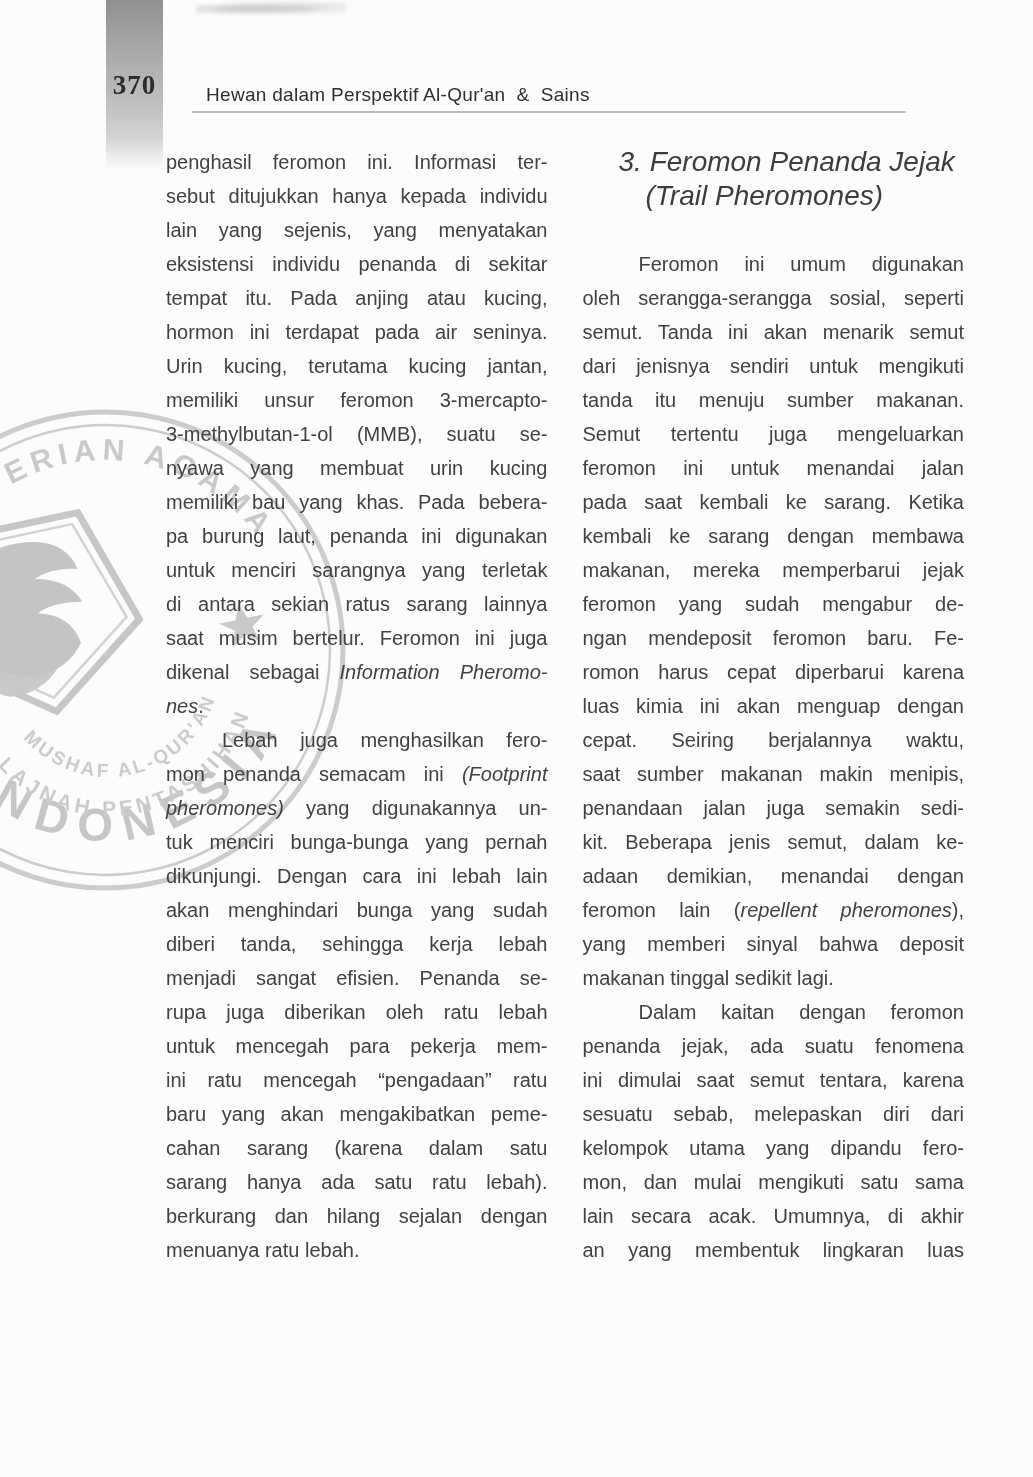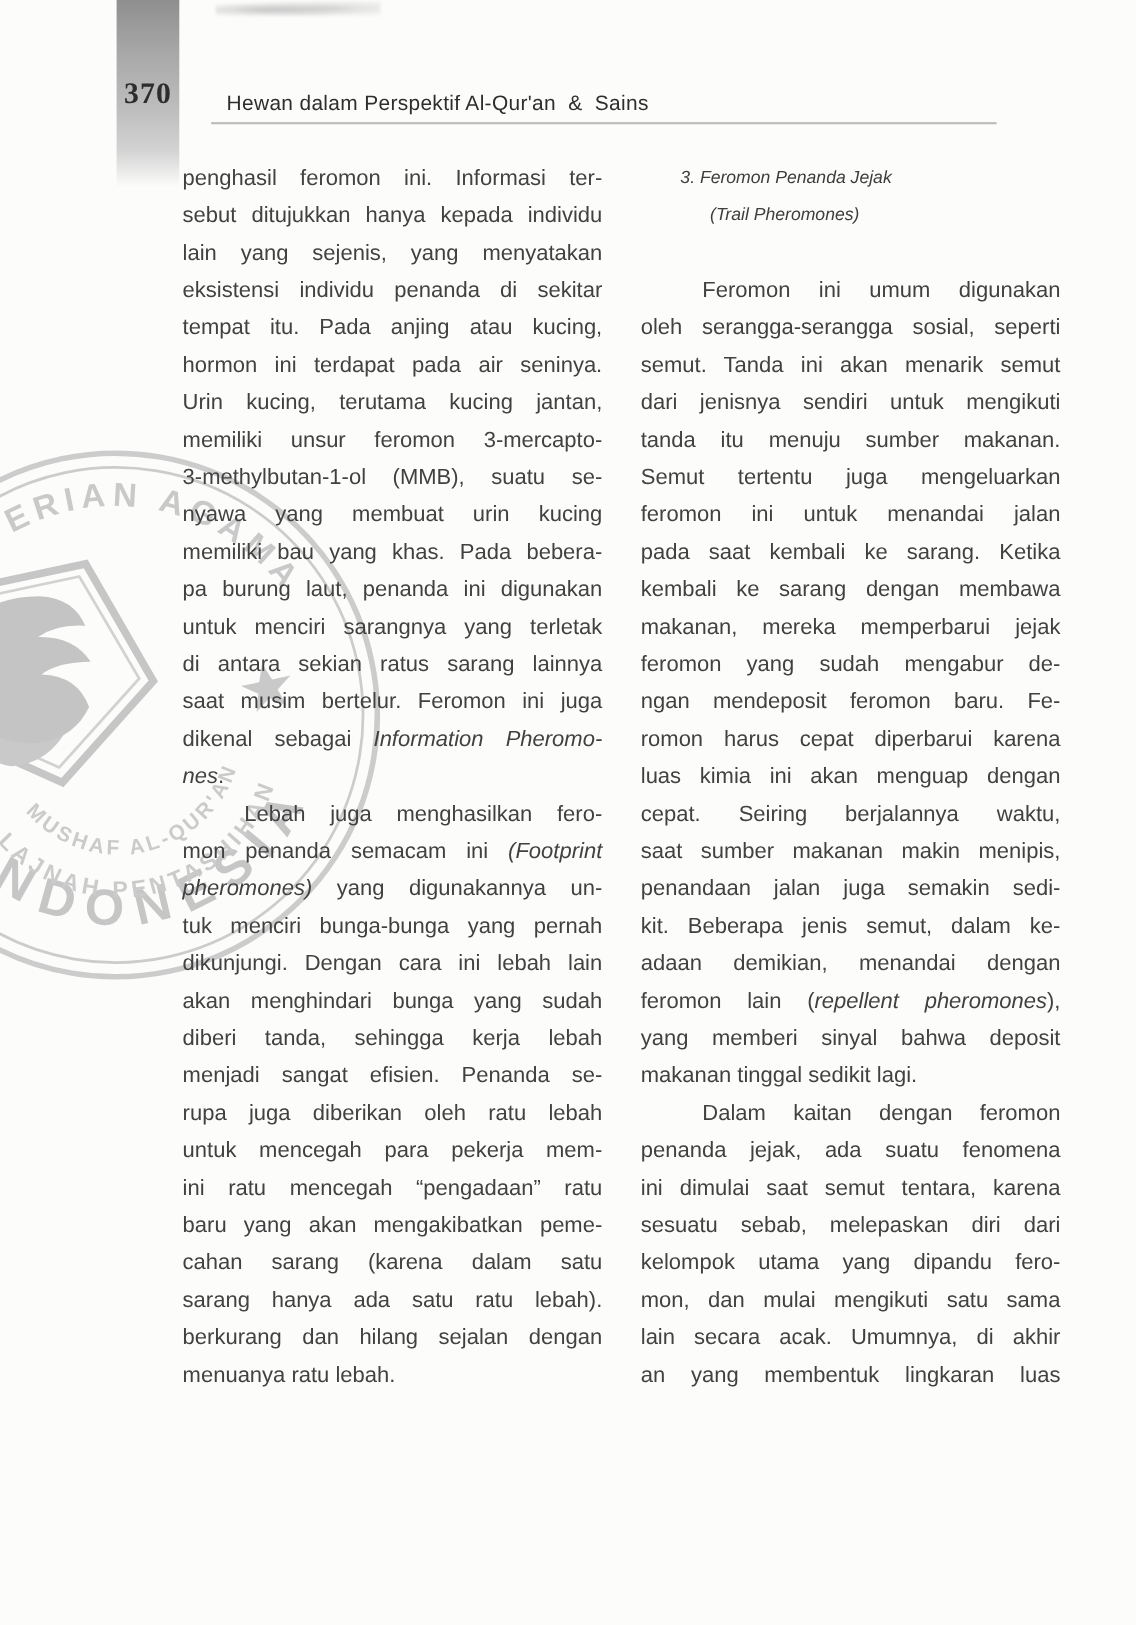--- a/index.html
+++ b/index.html
@@ -43,21 +43,21 @@
   
   .columns{
     position:absolute;left:118px;top:145px;width:798px;
     display:flex;gap:35px;margin-left:48px;
   }
   .column{flex:1;min-width:0;font-size:20px;line-height:34px;color:#414141;}
   .line{width:100%;}
   .jline{text-align:justify;text-align-last:justify;}
   .endline{text-align-last:left;}
   .indent1{text-indent:56px;}
-  .heading{font-style:italic;font-size:16px;margin-bottom:34px;color:#3d3d3d;}
+  .heading{font-style:italic;font-size:28px;margin-bottom:34px;color:#3d3d3d;}
   .heading .line{padding-left:36px;}
   .heading .line + .line{padding-left:63px;}
   i{font-style:italic;}
 </style>
 </head>
 <body>
 
 <svg class="stamp" viewBox="0 0 500 500" aria-hidden="true">
   <g fill="none" stroke="#cccccc">
     <circle cx="250" cy="250" r="238" stroke-width="5"></circle>

